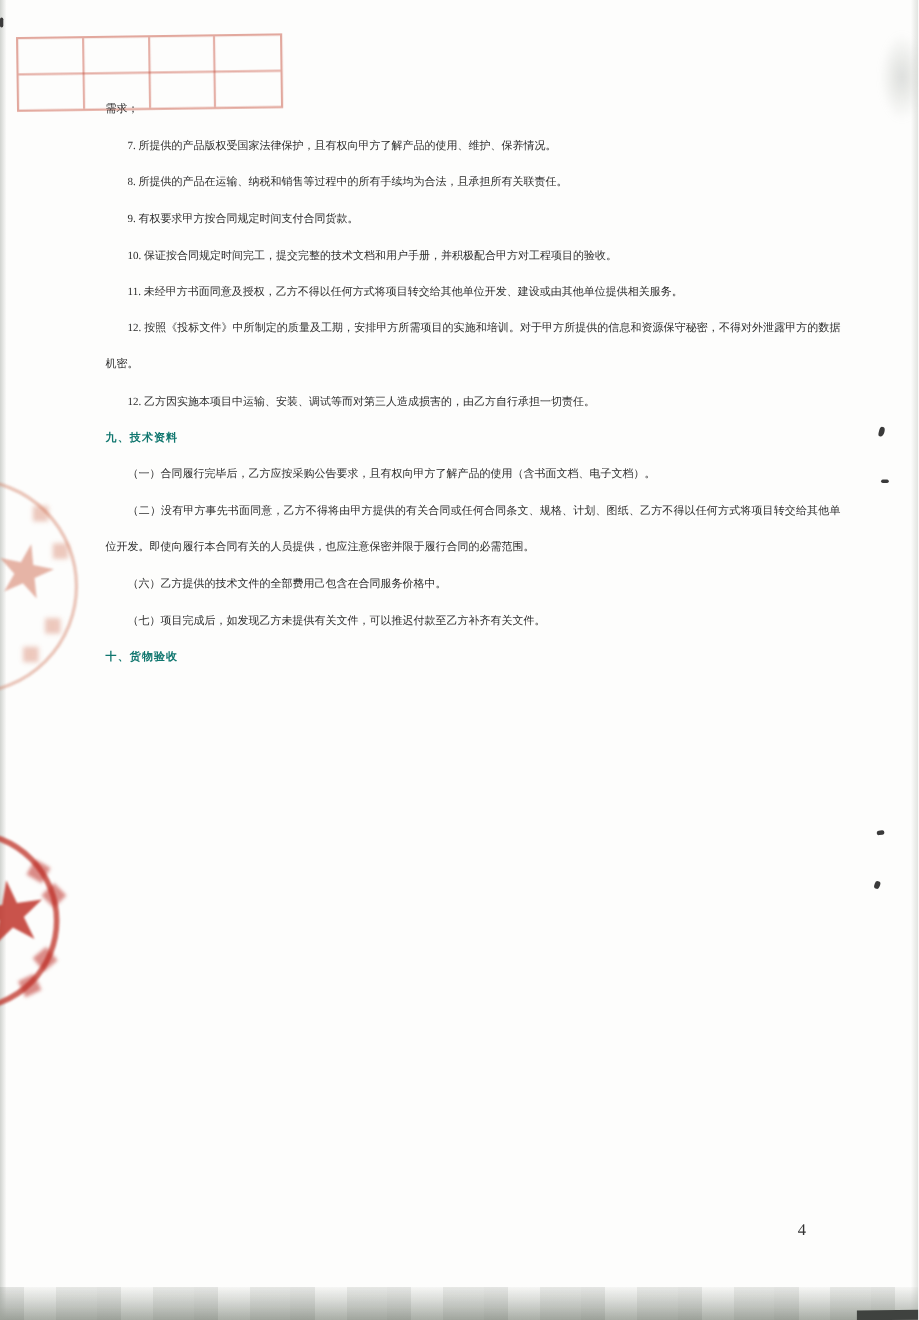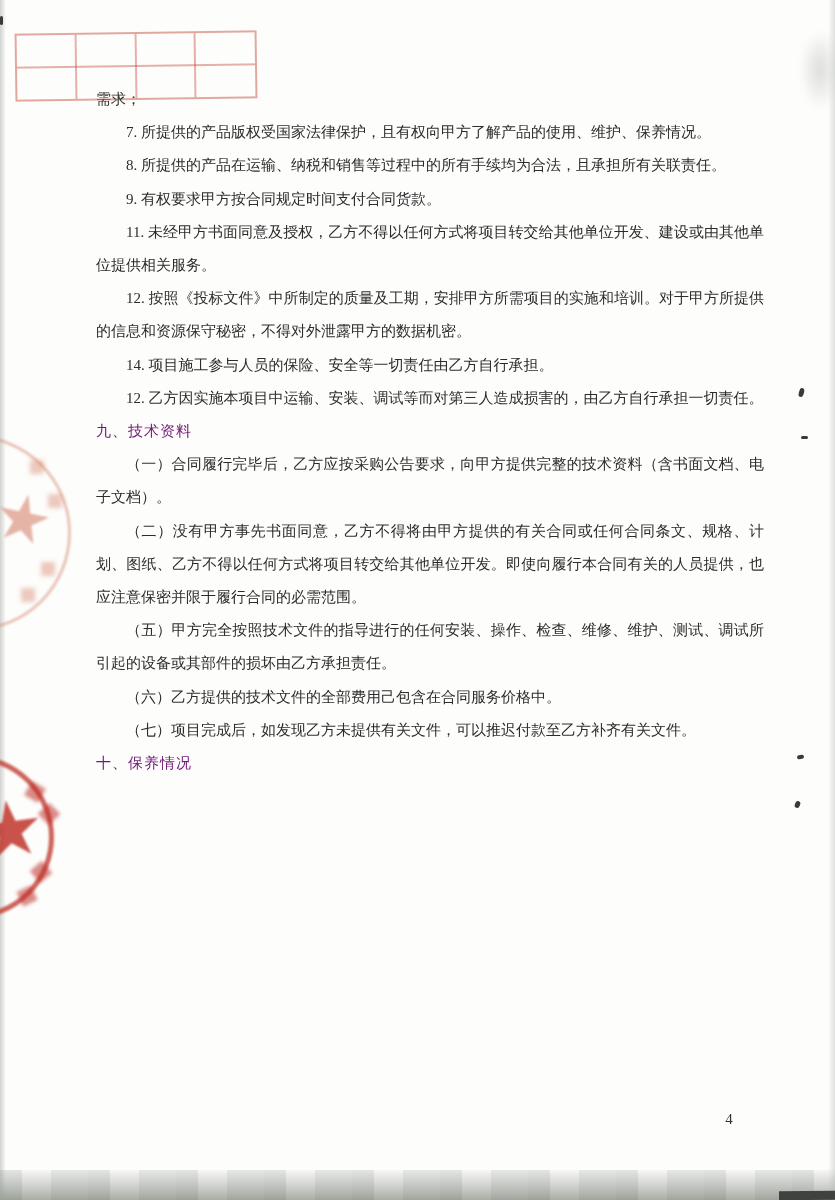--- a/index.html
+++ b/index.html
@@ -24,26 +24,26 @@
       repeating-linear-gradient(90deg,rgba(120,126,118,.18) 0 22px,rgba(200,204,198,.12) 22px 51px,rgba(146,152,144,.2) 51px 88px),
       linear-gradient(to bottom,rgba(180,184,178,0) 0%,rgba(168,173,166,.55) 55%,#a3a8a0 100%);
     filter:blur(.6px);
   }
   .bottom-dark-strip{position:absolute;left:779px;top:1191px;width:56px;height:9px;
     background:#3f423f;transform:skewY(-.6deg);}
 
   
   .doc-text{
     position:absolute;left:96px;top:83px;width:668px;
-    font-size:15px;line-height:33.2px;color:#2c2c2c;
+    font-size:10px;line-height:33.2px;color:#2c2c2c;
     text-align:justify;
   }
   .para{margin:0;text-indent:2em;}
   .para.flush{text-indent:0;}
-  .para.heading{text-indent:0;font-weight:normal;color:#701a75;letter-spacing:1px;}
+  .para.heading{text-indent:0;font-weight:bold;color:#0f766e;letter-spacing:1px;}
   .page-number{
     position:absolute;left:714px;top:1104px;width:30px;
     font-size:15px;line-height:30px;color:#333;text-align:center;
   }
 
   
   .grid-stamp{
     position:absolute;left:15px;top:32px;width:238px;height:64px;
     border:2px solid rgba(199,83,64,.5);
     transform:rotate(-.8deg);
@@ -126,31 +126,30 @@
     <div class="blob c2"></div>
     <div class="blob c3"></div>
     <div class="blob c4"></div>
   </div>
 
   <div class="doc-text">
       <p class="para flush">需求；</p>
       <p class="para ">7. 所提供的产品版权受国家法律保护，且有权向甲方了解产品的使用、维护、保养情况。</p>
       <p class="para ">8. 所提供的产品在运输、纳税和销售等过程中的所有手续均为合法，且承担所有关联责任。</p>
       <p class="para ">9. 有权要求甲方按合同规定时间支付合同货款。</p>
+      <p class="para ">10. 保证按合同规定时间完工，提交完整的技术文档和用户手册，并积极配合甲方对工程项目的验收。</p>
       <p class="para ">11. 未经甲方书面同意及授权，乙方不得以任何方式将项目转交给其他单位开发、建设或由其他单位提供相关服务。</p>
       <p class="para ">12. 按照《投标文件》中所制定的质量及工期，安排甲方所需项目的实施和培训。对于甲方所提供的信息和资源保守秘密，不得对外泄露甲方的数据机密。</p>
-      <p class="para ">14. 项目施工参与人员的保险、安全等一切责任由乙方自行承担。</p>
       <p class="para ">12. 乙方因实施本项目中运输、安装、调试等而对第三人造成损害的，由乙方自行承担一切责任。</p>
       <p class="para heading">九、技术资料</p>
-      <p class="para ">（一）合同履行完毕后，乙方应按采购公告要求，向甲方提供完整的技术资料（含书面文档、电子文档）。</p>
+      <p class="para ">（一）合同履行完毕后，乙方应按采购公告要求，且有权向甲方了解产品的使用（含书面文档、电子文档）。</p>
       <p class="para ">（二）没有甲方事先书面同意，乙方不得将由甲方提供的有关合同或任何合同条文、规格、计划、图纸、乙方不得以任何方式将项目转交给其他单位开发。即使向履行本合同有关的人员提供，也应注意保密并限于履行合同的必需范围。</p>
-      <p class="para ">（五）甲方完全按照技术文件的指导进行的任何安装、操作、检查、维修、维护、测试、调试所引起的设备或其部件的损坏由乙方承担责任。</p>
       <p class="para ">（六）乙方提供的技术文件的全部费用己包含在合同服务价格中。</p>
       <p class="para ">（七）项目完成后，如发现乙方未提供有关文件，可以推迟付款至乙方补齐有关文件。</p>
-      <p class="para heading">十、保养情况</p>
+      <p class="para heading">十、货物验收</p>
     </div>
 
   <div class="page-number">4</div>
 
   <div class="speck sp1"></div>
   <div class="speck sp2"></div>
   <div class="speck sp3"></div>
   <div class="speck sp4"></div>
   <div class="speck sp5"></div>
 

